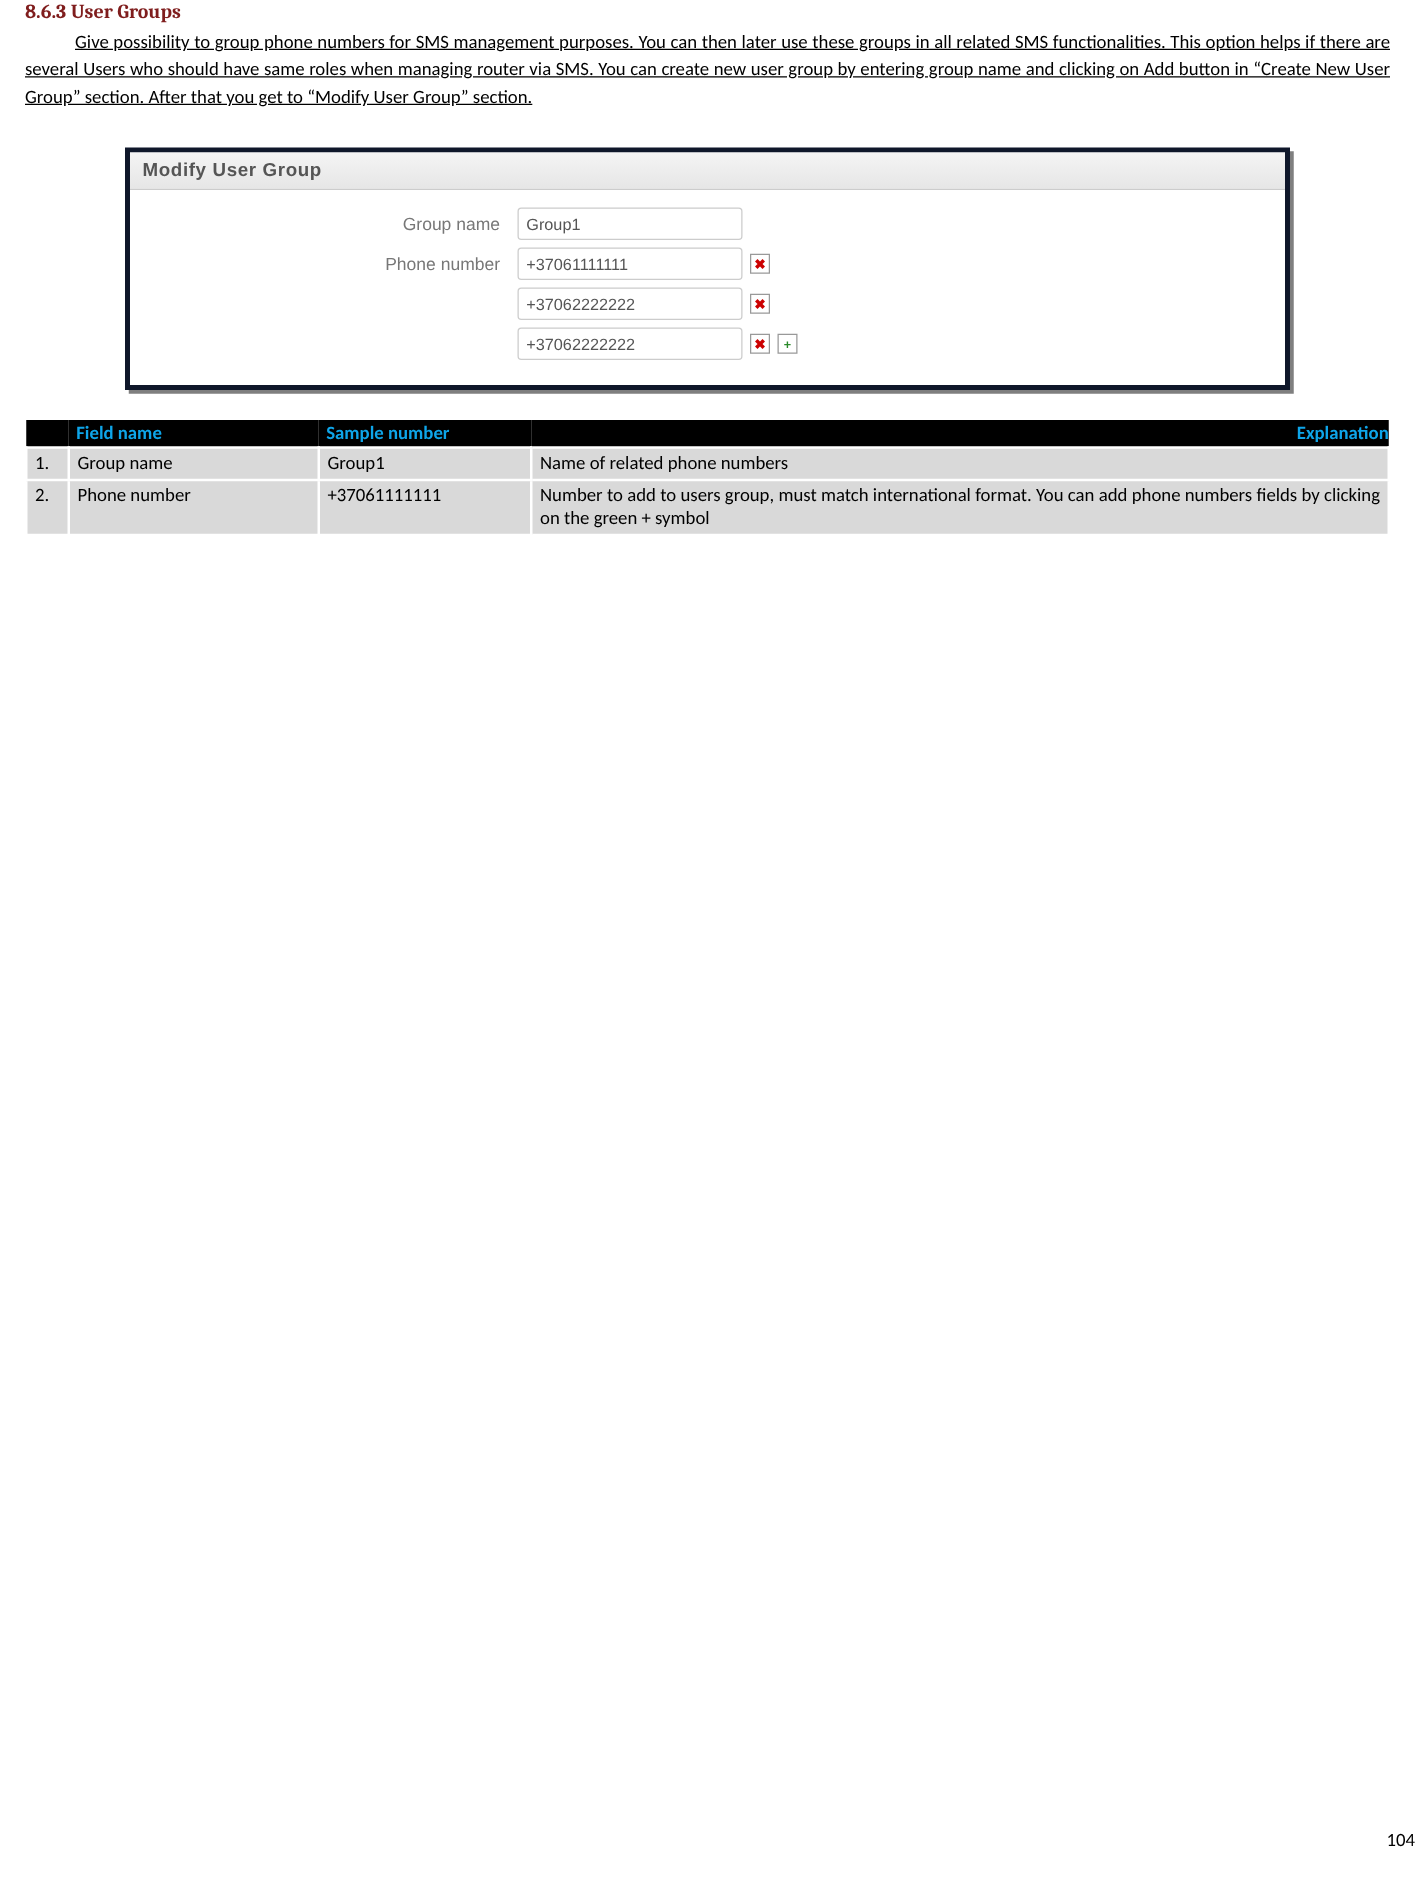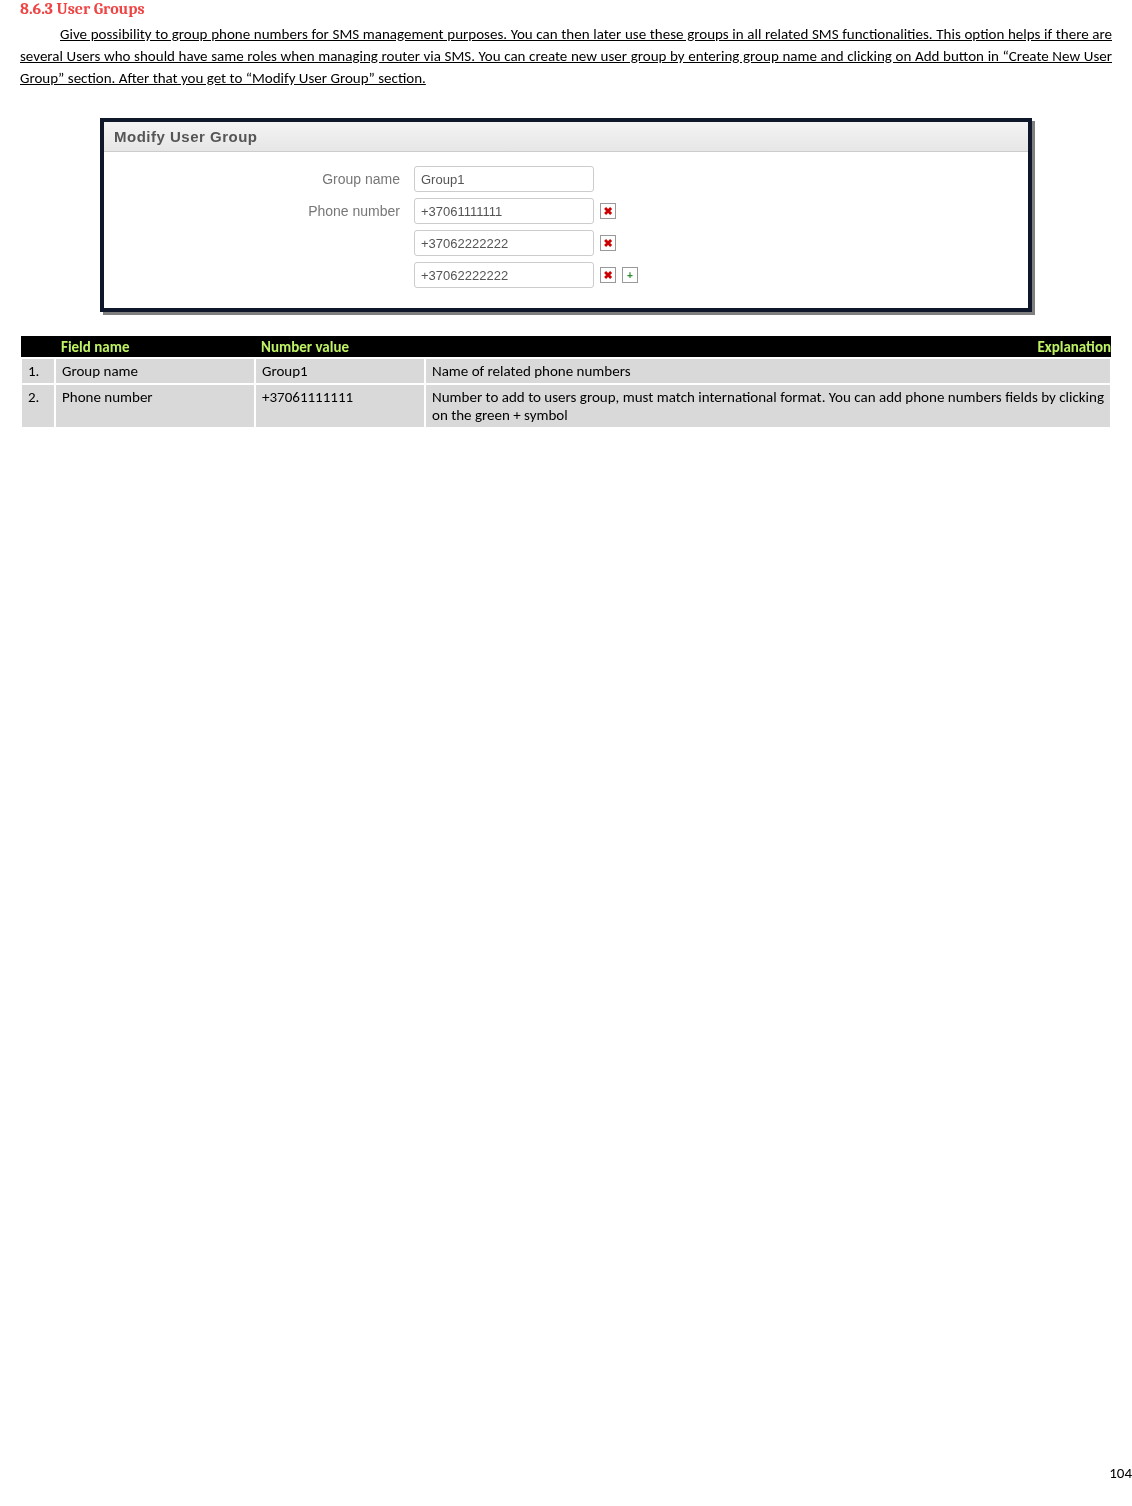--- a/index.html
+++ b/index.html
@@ -7,21 +7,21 @@
       font-family: Calibri, Arial, sans-serif;
       font-size: 15px;
       color: #000;
       background: #fff;
       width: 1132px;
       height: 1506px;
       position: relative;
       padding: 0 20px;
     }
     .section-heading {
-      color: #ef4444;
+      color: #7f1d1d;
       font-weight: bold;
       font-size: 16px;
       font-family: Cambria, Georgia, serif;
       margin-bottom: 6px;
     }
     .intro-paragraph {
       text-align: justify;
       line-height: 1.45;
       margin-bottom: 29px;
       text-indent: 40px;
@@ -89,21 +89,21 @@
     .icon-add { color: #2a8a2a; }
 
     .desc-table {
       width: 100%;
       border-collapse: collapse;
       margin-top: 14px;
       font-size: 15px;
     }
     .desc-table thead th {
       background: #000;
-      color: #bef264;
+      color: #0ea5e9;
       height: 22px;
       border: none;
     }
     .desc-table .col-num { width: 34px; text-align: left; padding-left: 6px; }
     .desc-table .col-field { width: 200px; text-align: left; padding-left: 6px; }
     .desc-table .col-sample { width: 170px; text-align: left; padding-left: 6px; }
     .desc-table .col-expl { text-align: right; padding-left: 6px; }
 
     .desc-table tbody td {
       background: #d9d9d9;
@@ -160,21 +160,21 @@
 
     </div>
   </div>
 </div>
 
 <table class="desc-table">
   <thead>
     <tr>
       <th class="col-num"></th>
       <th class="col-field">Field name</th>
-      <th class="col-sample">Number value</th>
+      <th class="col-sample">Sample number</th>
       <th class="col-expl">Explanation</th>
     </tr>
   </thead>
   <tbody>
     <tr>
       <td class="col-num">1.</td>
       <td class="col-field">Group name</td>
       <td class="col-sample">Group1</td>
       <td class="col-expl">Name of related phone numbers</td>
     </tr>

